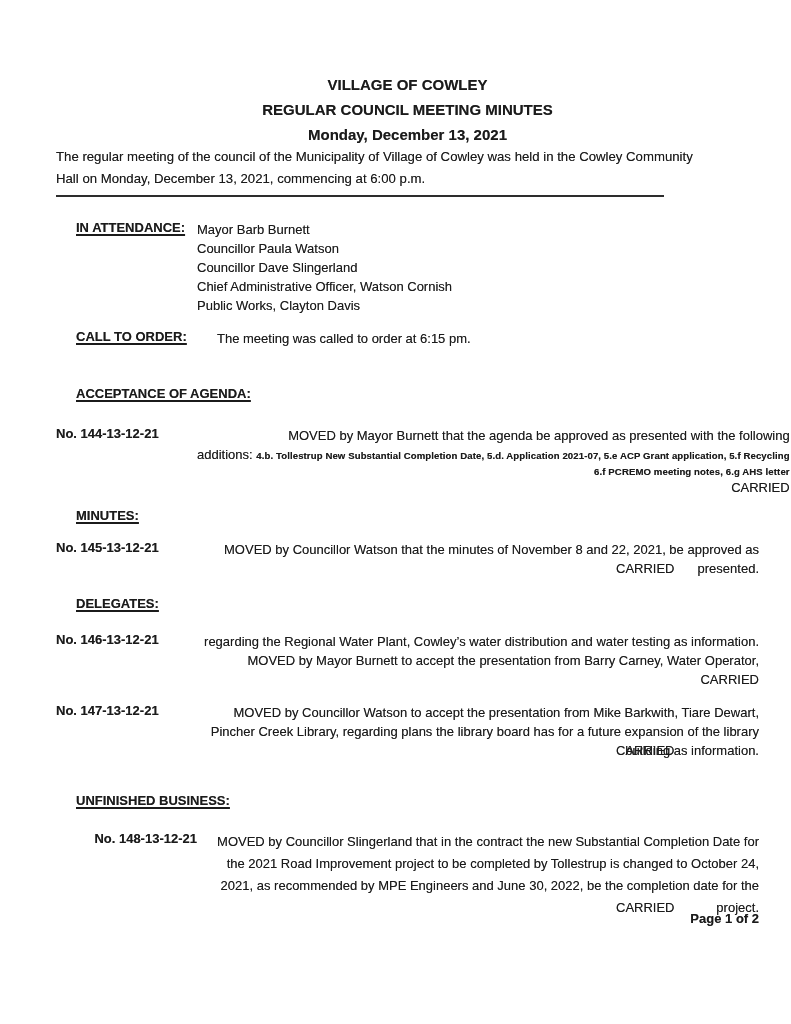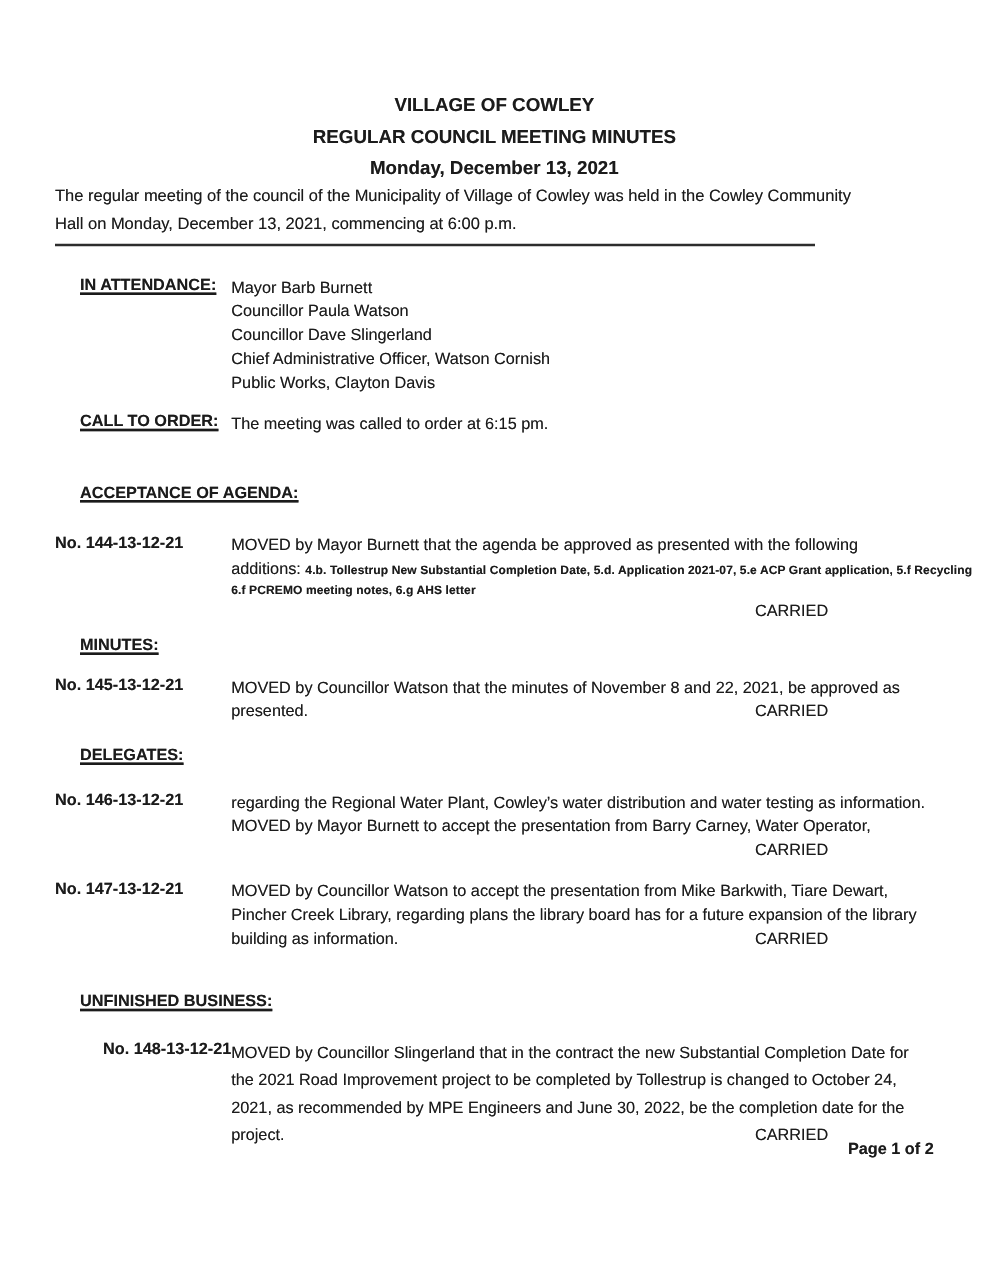--- a/index.html
+++ b/index.html
@@ -5,39 +5,39 @@
   html,body{margin:0;padding:0;background:#ffffff;}
   .page{
     position:relative;
     width:791px;height:1024px;
     background:#ffffff;
     font-family:"Liberation Sans","DejaVu Sans",sans-serif;
     color:#1b1b1b;
     overflow:hidden;
     text-shadow:0 0 0.4px rgba(20,20,20,0.55);
   }
-  .abs{position:absolute;left:44px;width:703px;}
+  .abs{position:absolute;left:56px;width:703px;}
   .title-block{text-align:center;font-weight:bold;font-size:15px;line-height:25px;}
   .intro{font-size:13.2px;line-height:22px;}
   .line{white-space:nowrap;}
   .rule{height:2px;background:#2d2d2d;width:608px;}
   .kv{display:grid;grid-template-columns:141px 1fr;}
   .kv-label, .sec-heading{
     font-weight:bold;font-size:13px;
     text-decoration:underline;
     text-decoration-thickness:1.5px;
     text-underline-offset:2px;
     white-space:nowrap;
     margin-left:20px;
   }
   .kv-val{font-size:13px;line-height:19px;}
   .motion{display:grid;grid-template-columns:141px 1fr;}
   .motion-no{font-weight:bold;font-size:13px;white-space:nowrap;}
   .motion-no.indented{padding-left:4px;text-align:right;}
-  .mbody{font-size:13px;line-height:19px;}
+  .mbody{font-size:13px;line-height:19px;text-align:right;}
   .mbody.wide{line-height:22px;}
   .carried-line{position:relative;}
   .carried{position:absolute;left:419px;top:0;white-space:nowrap;}
   .carried-standalone{margin-left:419px;white-space:nowrap;}
   .additions-label{font-size:13px;}
   .small-text{font-size:9.6px;font-weight:bold;letter-spacing:0.1px;}
   .small-line{font-size:9.6px;font-weight:bold;line-height:13px;letter-spacing:0.1px;white-space:nowrap;}
   .footer{text-align:right;font-weight:bold;font-size:13px;}
 </style>
 </head>
@@ -62,21 +62,21 @@
     <div class="kv-label">IN ATTENDANCE:</div>
     <div class="kv-val">
       <div class="line">Mayor Barb Burnett</div>
       <div class="line">Councillor Paula Watson</div>
       <div class="line">Councillor Dave Slingerland</div>
       <div class="line">Chief Administrative Officer, Watson Cornish</div>
       <div class="line">Public Works, Clayton Davis</div>
     </div>
   </div>
 
-  <div class="abs kv" style="top:329px;">
+  <div class="abs kv" style="top:329px;gap:20px;">
     <div class="kv-label">CALL TO ORDER:</div>
     <div class="kv-val line">The meeting was called to order at 6:15 pm.</div>
   </div>
 
   <div class="abs sec-heading" style="top:386px;">ACCEPTANCE OF AGENDA:</div>
 
   <div class="abs motion" style="top:426px;">
     <div class="motion-no">No. 144-13-12-21</div>
     <div class="mbody">
       <div class="line">MOVED by Mayor Burnett that the agenda be approved as presented with the following</div>

